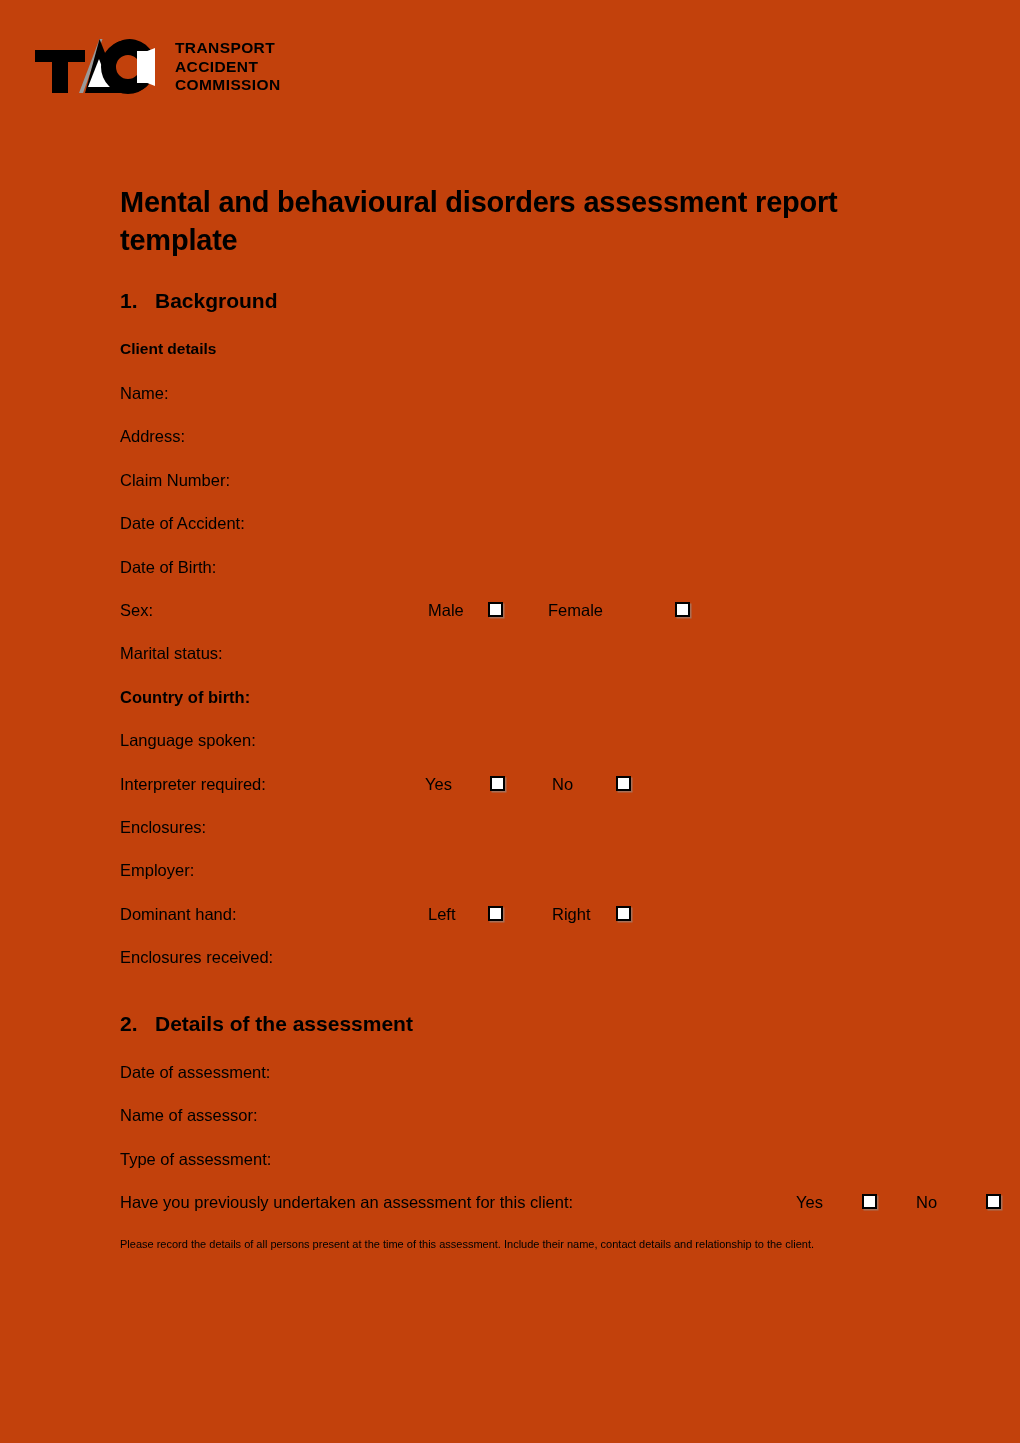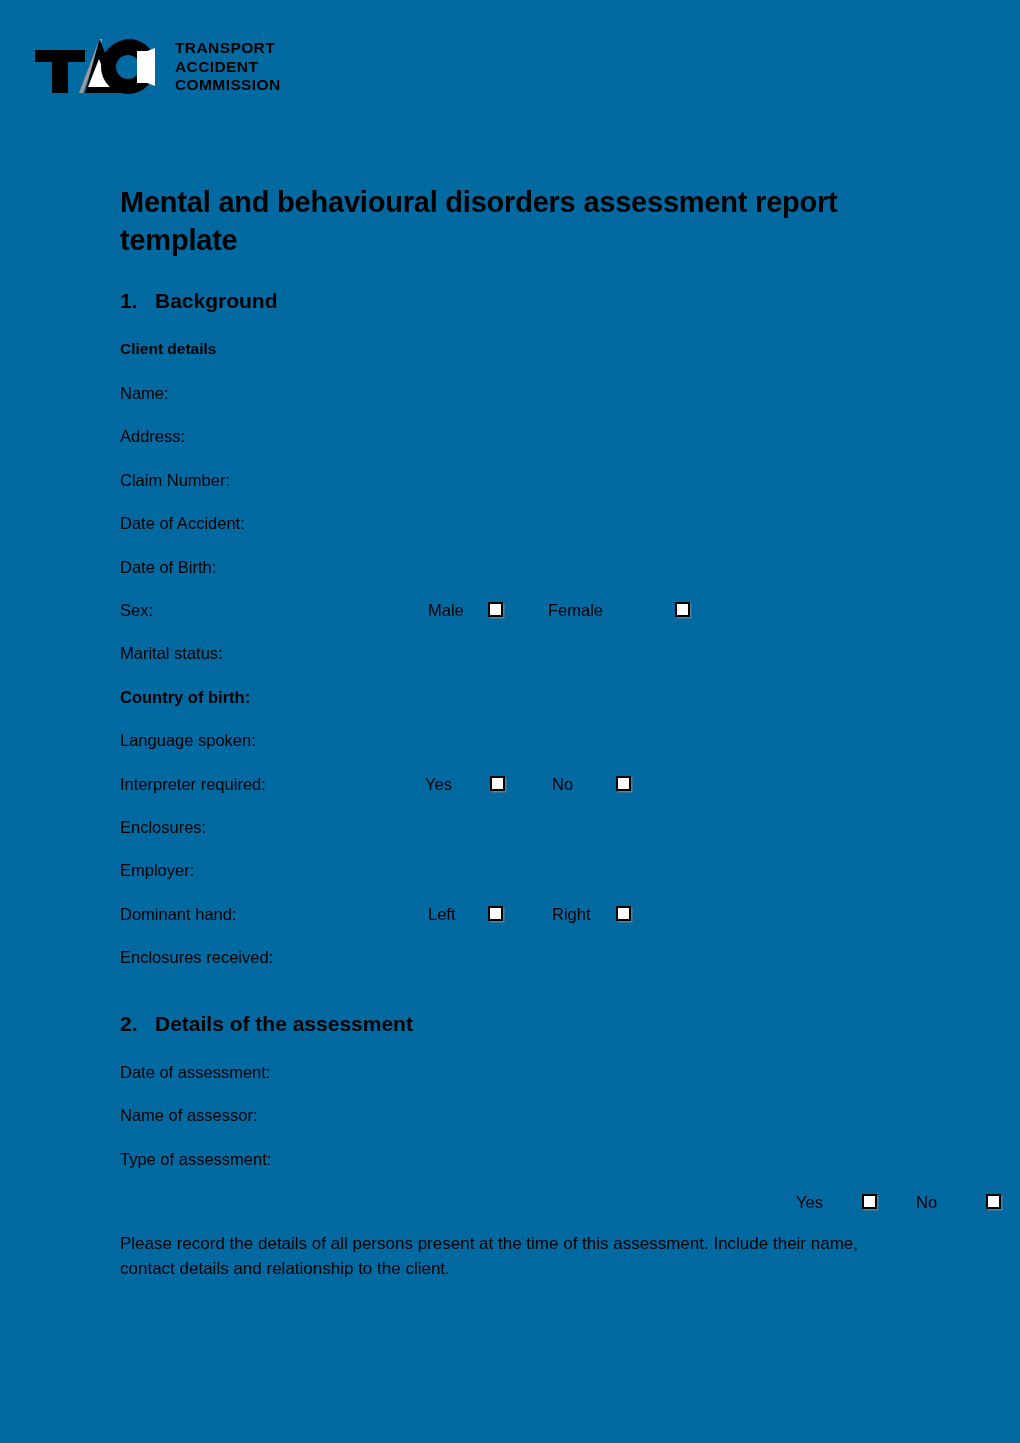--- a/index.html
+++ b/index.html
@@ -10,21 +10,21 @@
   }
   body {
     font-family: "Liberation Sans", sans-serif;
     color: #000000;
     -webkit-font-smoothing: antialiased;
   }
   .page {
     position: relative;
     width: 1020px;
     height: 1443px;
-    background: #0369a1;
+    background: #c2410c;
     overflow: hidden;
   }
 
   
   .logo {
     position: absolute;
     left: 33px;
     top: 33px;
     width: 270px;
     height: 72px;
@@ -110,21 +110,21 @@
     top: 0;
   }
   .opt-label {
     position: absolute;
     top: 0;
   }
   .para {
     position: absolute;
     left: 0;
     width: 768px;
-    font-size: 17px;
+    font-size: 11px;
     line-height: 24.5px;
   }
 
   
   .cbox {
     position: absolute;
     width: 15px;
     height: 15px;
     border: 2px solid #000000;
     background: #ffffff;
@@ -223,20 +223,21 @@
       <div class="field-row" style="top: 1060px;">
         <span class="field-label">Date of assessment:</span>
       </div>
       <div class="field-row" style="top: 1103.4px;">
         <span class="field-label">Name of assessor:</span>
       </div>
       <div class="field-row" style="top: 1146.8px;">
         <span class="field-label">Type of assessment:</span>
       </div>
       <div class="field-row" style="top: 1190.2px;">
+        <span class="field-label">Have you previously undertaken an assessment for this client:</span>
         <span class="opt-label" style="left: 676px;">Yes</span>
         <span class="cbox" style="left: 742px; top: 4px;"></span>
         <span class="opt-label" style="left: 796px;">No</span>
         <span class="cbox" style="left: 866px; top: 4px;"></span>
       </div>
       <div class="para" style="top: 1232px;">Please record the details of all persons present at the time of this assessment. Include their name, contact details and relationship to the client.</div>
     </div>
 
 </div>
 

